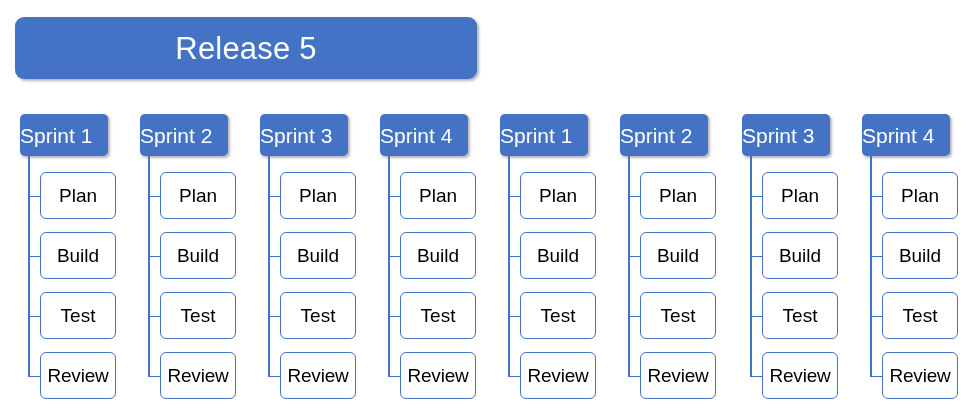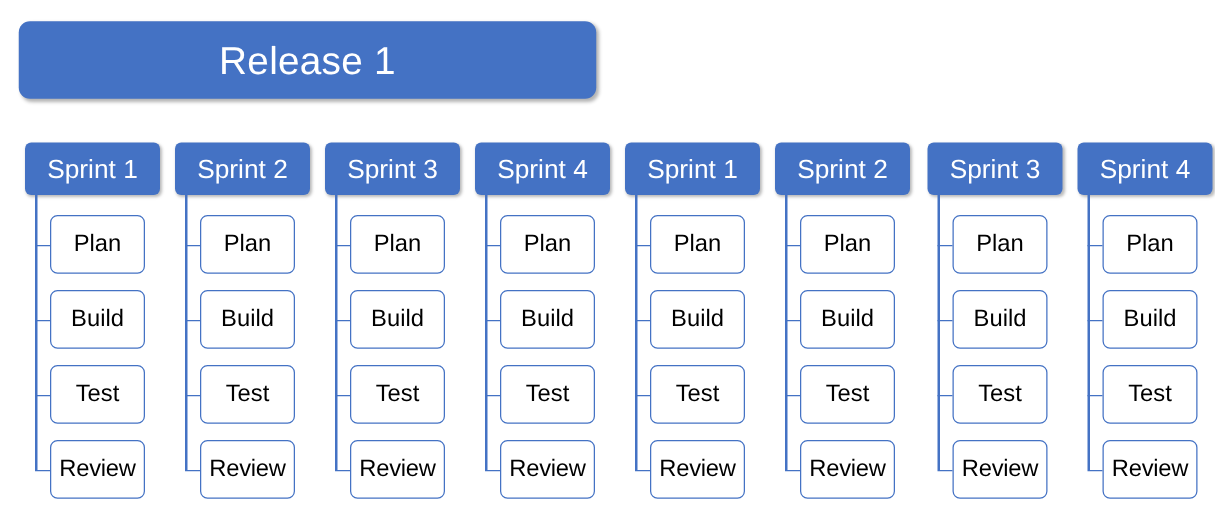--- a/index.html
+++ b/index.html
@@ -48,28 +48,27 @@
     position: absolute;
     top: 114px;
     width: 96px;
     height: 290px;
   }
 
   .sprint-head {
     position: absolute;
     left: 0;
     top: 0;
-    width: 108px;
+    width: 88px;
     height: 42px;
     background: #4472C4;
     border-radius: 5px;
     box-shadow: 1.5px 1.5px 2.5px rgba(0,0,0,0.28);
     display: flex;
     align-items: center;
-    justify-content: center;
     box-sizing: border-box;
   }
   .sprint-head-label {
     color: #ffffff;
     font-size: 21px;
     font-weight: 400;
     line-height: 1;
     white-space: nowrap;
   }
 
@@ -115,21 +114,21 @@
   
   .task-box.wide .task-label {
     letter-spacing: -0.2px;
   }
 </style>
 </head>
 <body>
 
 <div id="canvas">
     <div class="release-bar" style="left: 15px; top: 17px; width: 462px; height: 62px;">
-      <span class="release-label">Release 1</span>
+      <span class="release-label">Release 5</span>
     </div>
     <div class="sprint-col" style="left: 20px;">
       <div class="sprint-head">
         <span class="sprint-head-label">Sprint 1</span>
       </div>
       <div class="trunk" style="height: 219.5px;"></div>
       <div class="elbow" style="top: 81.5px;"></div>
       <div class="task-box" style="top: 58px;">
         <span class="task-label">Plan</span>
       </div>

